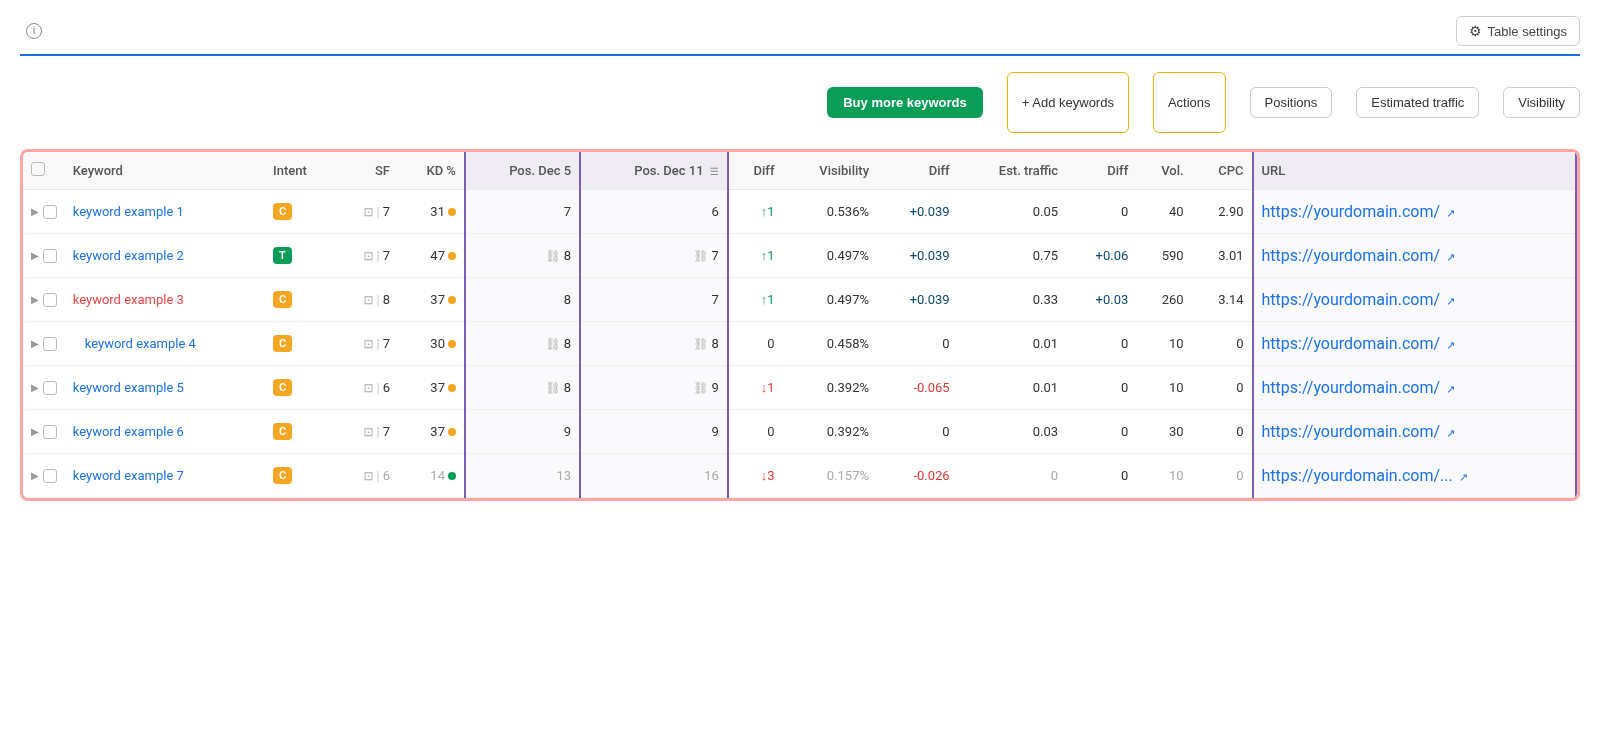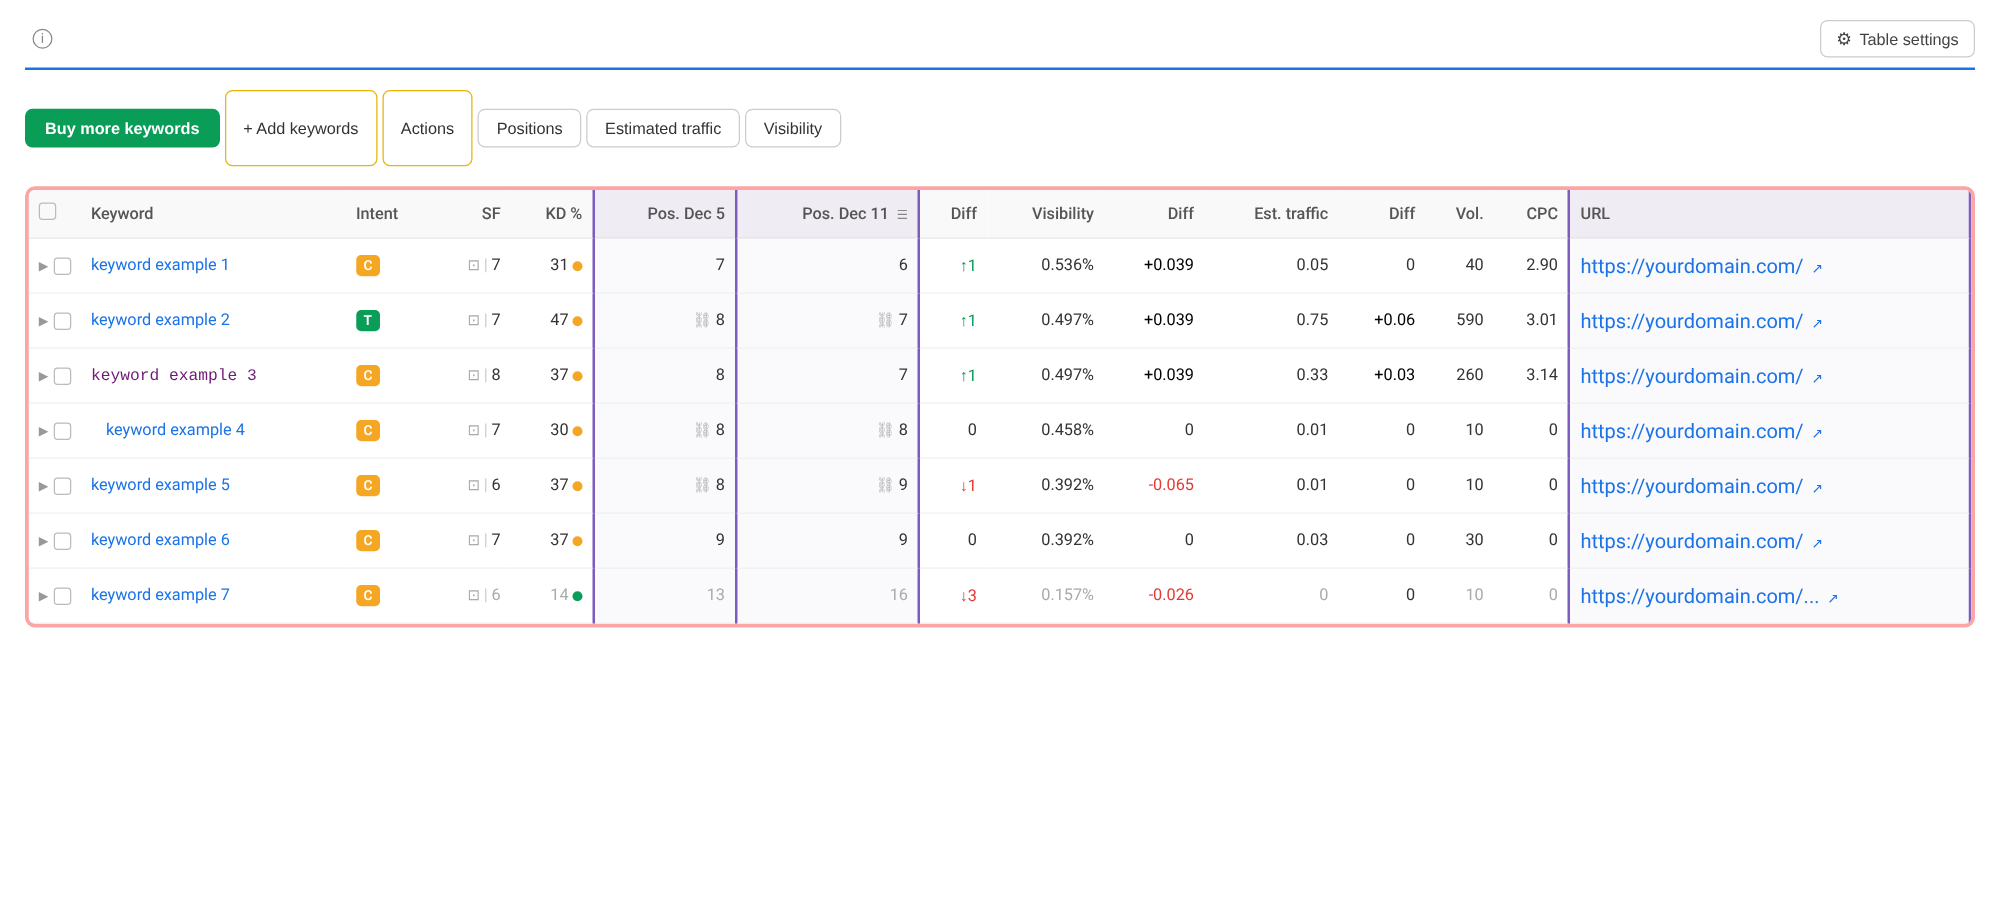--- a/index.html
+++ b/index.html
@@ -7,21 +7,21 @@
     .page { padding: 16px 20px; }
     
     
     .page-header { display: flex; align-items: center; justify-content: space-between; margin-bottom: 16px; border-bottom: 2px solid #1a73e8; padding-bottom: 8px; }
     .page-title { font-size: 18px; font-weight: 700; color: #111; }
     .page-title span { font-weight: 400; color: #555; }
     .info-icon { display: inline-block; width: 16px; height: 16px; border: 1.5px solid #888; border-radius: 50%; text-align: center; line-height: 14px; font-size: 11px; color: #888; margin-left: 6px; cursor: pointer; }
     .table-settings-btn { display: flex; align-items: center; gap: 6px; border: 1px solid #ccc; background: #fff; border-radius: 6px; padding: 6px 12px; cursor: pointer; color: #444; font-size: 13px; }
     
     
-    .toolbar { display: flex; align-items: center; gap: 4px; margin-bottom: 16px; }
+    .toolbar { display: flex; align-items: center; gap: 24px; margin-bottom: 16px; justify-content: flex-end; }
     .btn-green { background: #0a9d58; color: #fff; border: none; border-radius: 6px; padding: 8px 16px; font-size: 13px; font-weight: 600; cursor: pointer; }
     .btn-outline { background: #fff; color: #333; border: 1px solid #eab308; border-radius: 6px; padding: 22px 14px; font-size: 13px; cursor: pointer; }
     .btn-tab { background: #fff; color: #333; border: 1px solid #ccc; border-radius: 6px; padding: 7px 14px; font-size: 13px; cursor: pointer; }
     .btn-tab-active { background: #fff; color: #333; border: 2px solid #7c5cbf; border-radius: 6px; padding: 6px 14px; font-size: 13px; cursor: pointer; font-weight: 500; }
     
     
     .table-wrap { overflow-x: auto; border: 3px solid #fca5a5; border-radius: 8px; }
     table { width: 100%; border-collapse: collapse; font-size: 13px; }
     thead tr { background: #f9f9f9; }
     thead th { padding: 10px 8px; text-align: right; font-weight: 500; color: #555; border-bottom: 1px solid #e8e8e8; white-space: nowrap; position: relative; }
@@ -42,21 +42,21 @@
     
     .expand-icon { color: #999; cursor: pointer; font-size: 10px; }
     .checkbox { width: 14px; height: 14px; border: 1.5px solid #bbb; border-radius: 3px; display: inline-block; cursor: pointer; }
     .sf-icon { color: #aaa; font-size: 12px; }
     .dot { width: 8px; height: 8px; border-radius: 50%; display: inline-block; }
     .chain-icon { color: #aaa; font-size: 12px; }
     
     
     .arrow-up { color: #0a9d58; }
     .arrow-down { color: #e53935; }
-    .diff-positive { color: #000000; }
+    .diff-positive { color: #0c4a6e; }
     .diff-negative { color: #e53935; text-align: right; }
     .diff-zero { color: #333; }
     
     
     .url-link { color: #1a73e8; text-decoration: none; font-size: 16px; }
     .ext-link-icon { color: #1a73e8; font-size: 11px; margin-left: 3px; }
     
     
     .partial-row td { color: #aaa; }
     
@@ -223,21 +223,21 @@
     </td>
   </tr>
           <tr>
     <td class="left">
       <span style="display:flex;align-items:center;gap:4px;">
         <span class="expand-icon">▶</span>
         <span class="checkbox"></span>
       </span>
     </td>
     <td class="left">
-      <a href="#" style="color:#701a75;text-decoration:none;font-family:Liberation Mono, monospace;">keyword example 3</a>
+      <a href="#" style="color:#ef4444;text-decoration:none;">keyword example 3</a>
     </td>
     <td class="left">
       <span class="badge" style="background:#f5a623;">C</span>
     </td>
     <td>
       <span style="display:inline-flex;align-items:center;gap:3px;">
         <span class="sf-icon">⊡</span>
         <span style="color:#ccc;">|</span>
         <span>8</span>
       </span>

